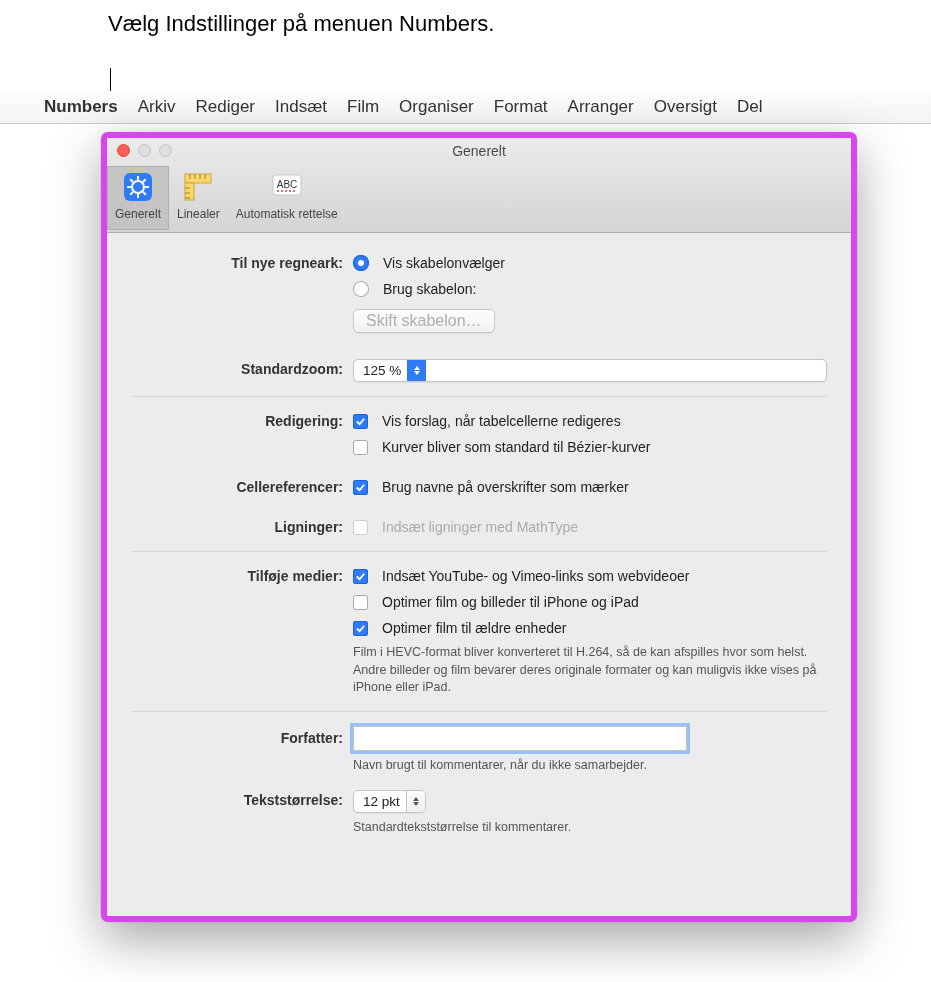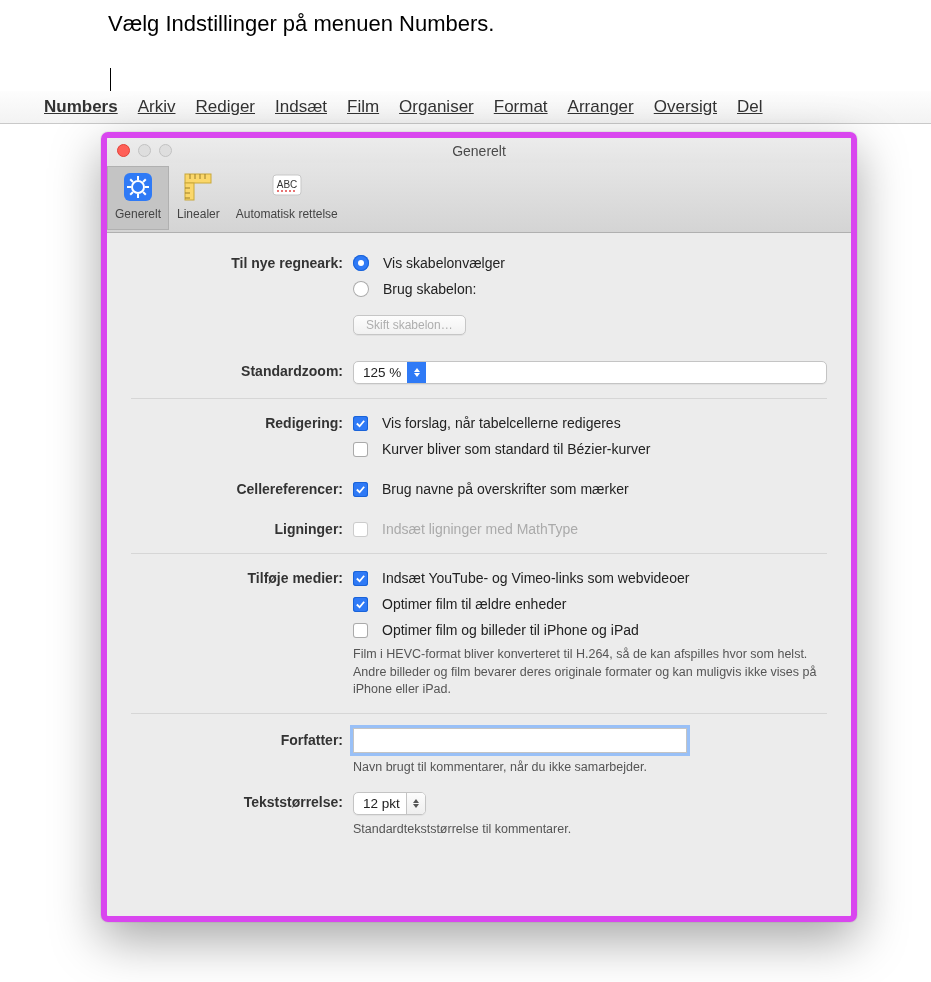--- a/index.html
+++ b/index.html
@@ -33,21 +33,20 @@
     left: 0;
     width: 931px;
     height: 33px;
     background: linear-gradient(#fdfdfd, #f3f3f3);
     border-bottom: 1px solid #c9c9c9;
     display: flex;
     align-items: center;
     padding-left: 22px;
     font-size: 17px;
     color: #333;
-    text-decoration: underline;
   }
   .menubar .apple {
     font-size: 18px;
     margin-right: 22px;
   }
   .menubar .menu-item { margin-right: 20px; cursor: default; }
   .menubar .menu-item.bold { font-weight: 600; }
   .window {
     position: absolute;
     top: 132px;
@@ -155,24 +154,24 @@
   .checkbox.off { background: #fff; box-shadow: 0 0 0 1px #aaa inset; }
   .checkbox.disabled { background: #fff; box-shadow: 0 0 0 1px #ccc inset; }
   .checkbox svg { width: 11px; height: 11px; }
   .disabled-text { color: #aaa; }
   .mac-button {
     display: inline-block;
     background: linear-gradient(#fdfdfd, #f1f1f1);
     border: 1px solid #c6c6c6;
     border-radius: 5px;
     padding: 2px 12px;
-    font-size: 12px;
+    font-size: 16px;
     color: #aeaeae;
     box-shadow: 0 1px 0 rgba(0,0,0,0.05);
-    margin-top: 10px;
+    margin-top: 4px;
   }
   .popup {
     display: inline-flex;
     align-items: center;
     background: #fff;
     border: 0.5px solid #c4c4c4;
     border-radius: 5px;
     height: 23px;
     overflow: hidden;
     box-shadow: 0 1px 1px rgba(0,0,0,0.05);
@@ -395,30 +394,30 @@
         <div class="control-col">
           <div class="check-row">
             <span class="checkbox on">
               <svg viewBox="0 0 12 12">
                   <polyline points="2,6 5,9 10,3" fill="none" stroke="#fff" stroke-width="2"></polyline>
                 </svg>
             </span>
             <span>Indsæt YouTube- og Vimeo-links som webvideoer</span>
           </div>
           <div class="check-row">
+            <span class="checkbox off"></span>
+            <span>Optimer film og billeder til iPhone og iPad</span>
+          </div>
+          <div class="check-row">
             <span class="checkbox on">
               <svg viewBox="0 0 12 12">
                   <polyline points="2,6 5,9 10,3" fill="none" stroke="#fff" stroke-width="2"></polyline>
                 </svg>
             </span>
             <span>Optimer film til ældre enheder</span>
-          </div>
-          <div class="check-row">
-            <span class="checkbox off"></span>
-            <span>Optimer film og billeder til iPhone og iPad</span>
           </div>
           <div class="small-desc">Film i HEVC-format bliver konverteret til H.264, så de kan afspilles hvor som helst. Andre billeder og film bevarer deres originale formater og kan muligvis ikke vises på iPhone eller iPad.</div>
         </div>
       </div>
     </div>
 
     <div class="hr"></div>
 
     <div class="section">
       <div class="row">

